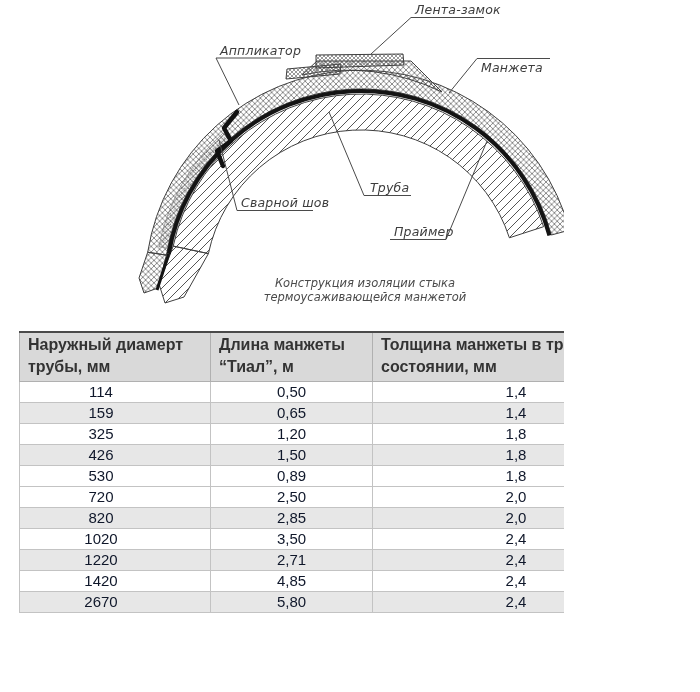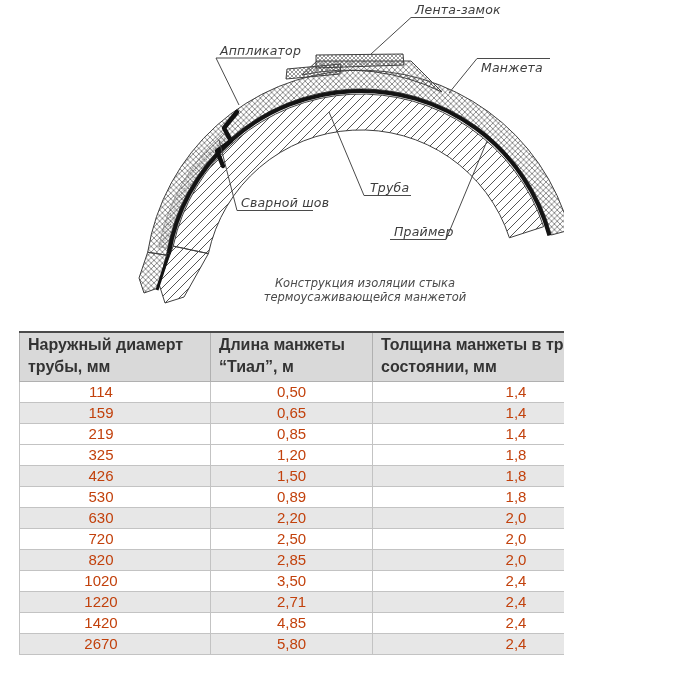--- a/index.html
+++ b/index.html
@@ -10,21 +10,21 @@
              fill:#3d3d3d;letter-spacing:.2px;}
   .fig-caption{font-family:"DejaVu Sans",sans-serif;font-style:italic;font-size:11.5px;
                fill:#4a4a4a;}
   .leader{stroke:#4a4a4a;stroke-width:1;fill:none;}
   .outline{stroke:#3f3f3f;stroke-width:1;}
   .table-wrap{position:absolute;left:19px;top:331px;}
   table{border-collapse:collapse;width:668px;table-layout:fixed;}
   th{background:var(--header-bg,#d9d9d9);color:#333;font-size:16px;font-weight:bold;
      text-align:left;vertical-align:top;padding:1px 8px 3px 8px;line-height:22px;
      white-space:pre-line;border:1px solid #b0b0b0;border-top:2px solid #4a4a4a;}
-  td{font-size:15px;color:#c2410c;text-align:center;line-height:20px;padding:0;
+  td{font-size:15px;color:#0f172a;text-align:center;line-height:20px;padding:0;
      border:1px solid #c3c3c3;background:#fff;}
   td:first-child,td:last-child{padding-right:28px;}
   tr.odd td{background:var(--row-alt-bg,#e7e7e7);}
 </style>
 </head>
 <body>
 
 <div class="page">
 
   <svg class="figure" width="700" height="320" viewBox="0 0 700 320">
@@ -102,43 +102,33 @@
     <td>114</td>
     <td>0,50</td>
     <td>1,4</td>
   </tr>
           <tr class="odd">
     <td>159</td>
     <td>0,65</td>
     <td>1,4</td>
   </tr>
           <tr>
-    <td>219</td>
-    <td>0,85</td>
-    <td>1,4</td>
-  </tr>
-          <tr>
     <td>325</td>
     <td>1,20</td>
     <td>1,8</td>
   </tr>
           <tr class="odd">
     <td>426</td>
     <td>1,50</td>
     <td>1,8</td>
   </tr>
           <tr>
     <td>530</td>
     <td>0,89</td>
     <td>1,8</td>
-  </tr>
-          <tr class="odd">
-    <td>630</td>
-    <td>2,20</td>
-    <td>2,0</td>
   </tr>
           <tr>
     <td>720</td>
     <td>2,50</td>
     <td>2,0</td>
   </tr>
           <tr class="odd">
     <td>820</td>
     <td>2,85</td>
     <td>2,0</td>

